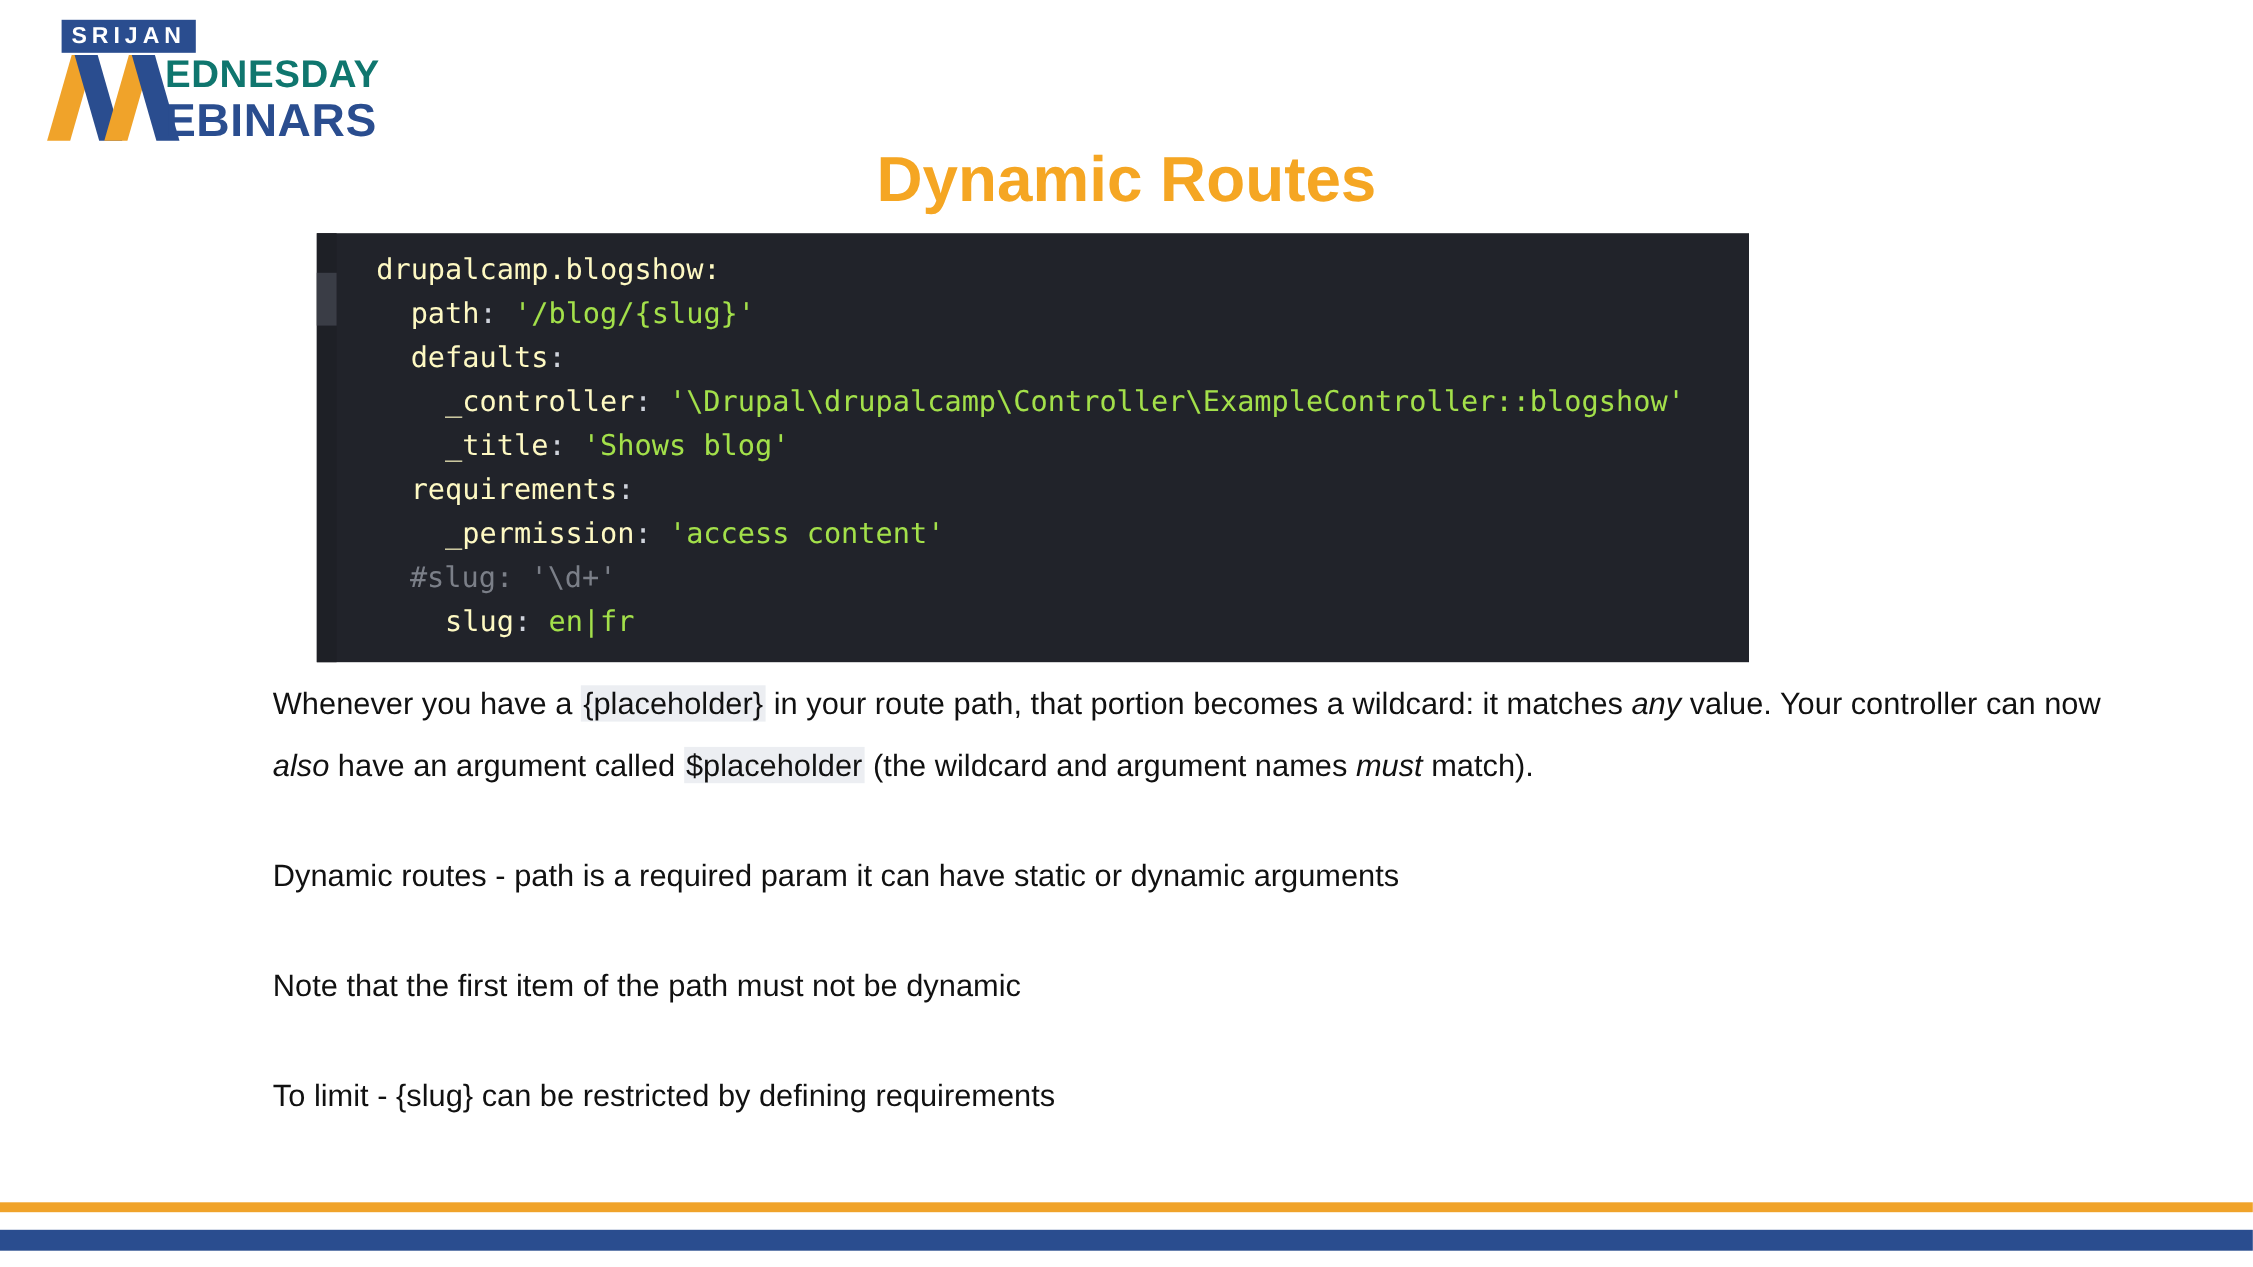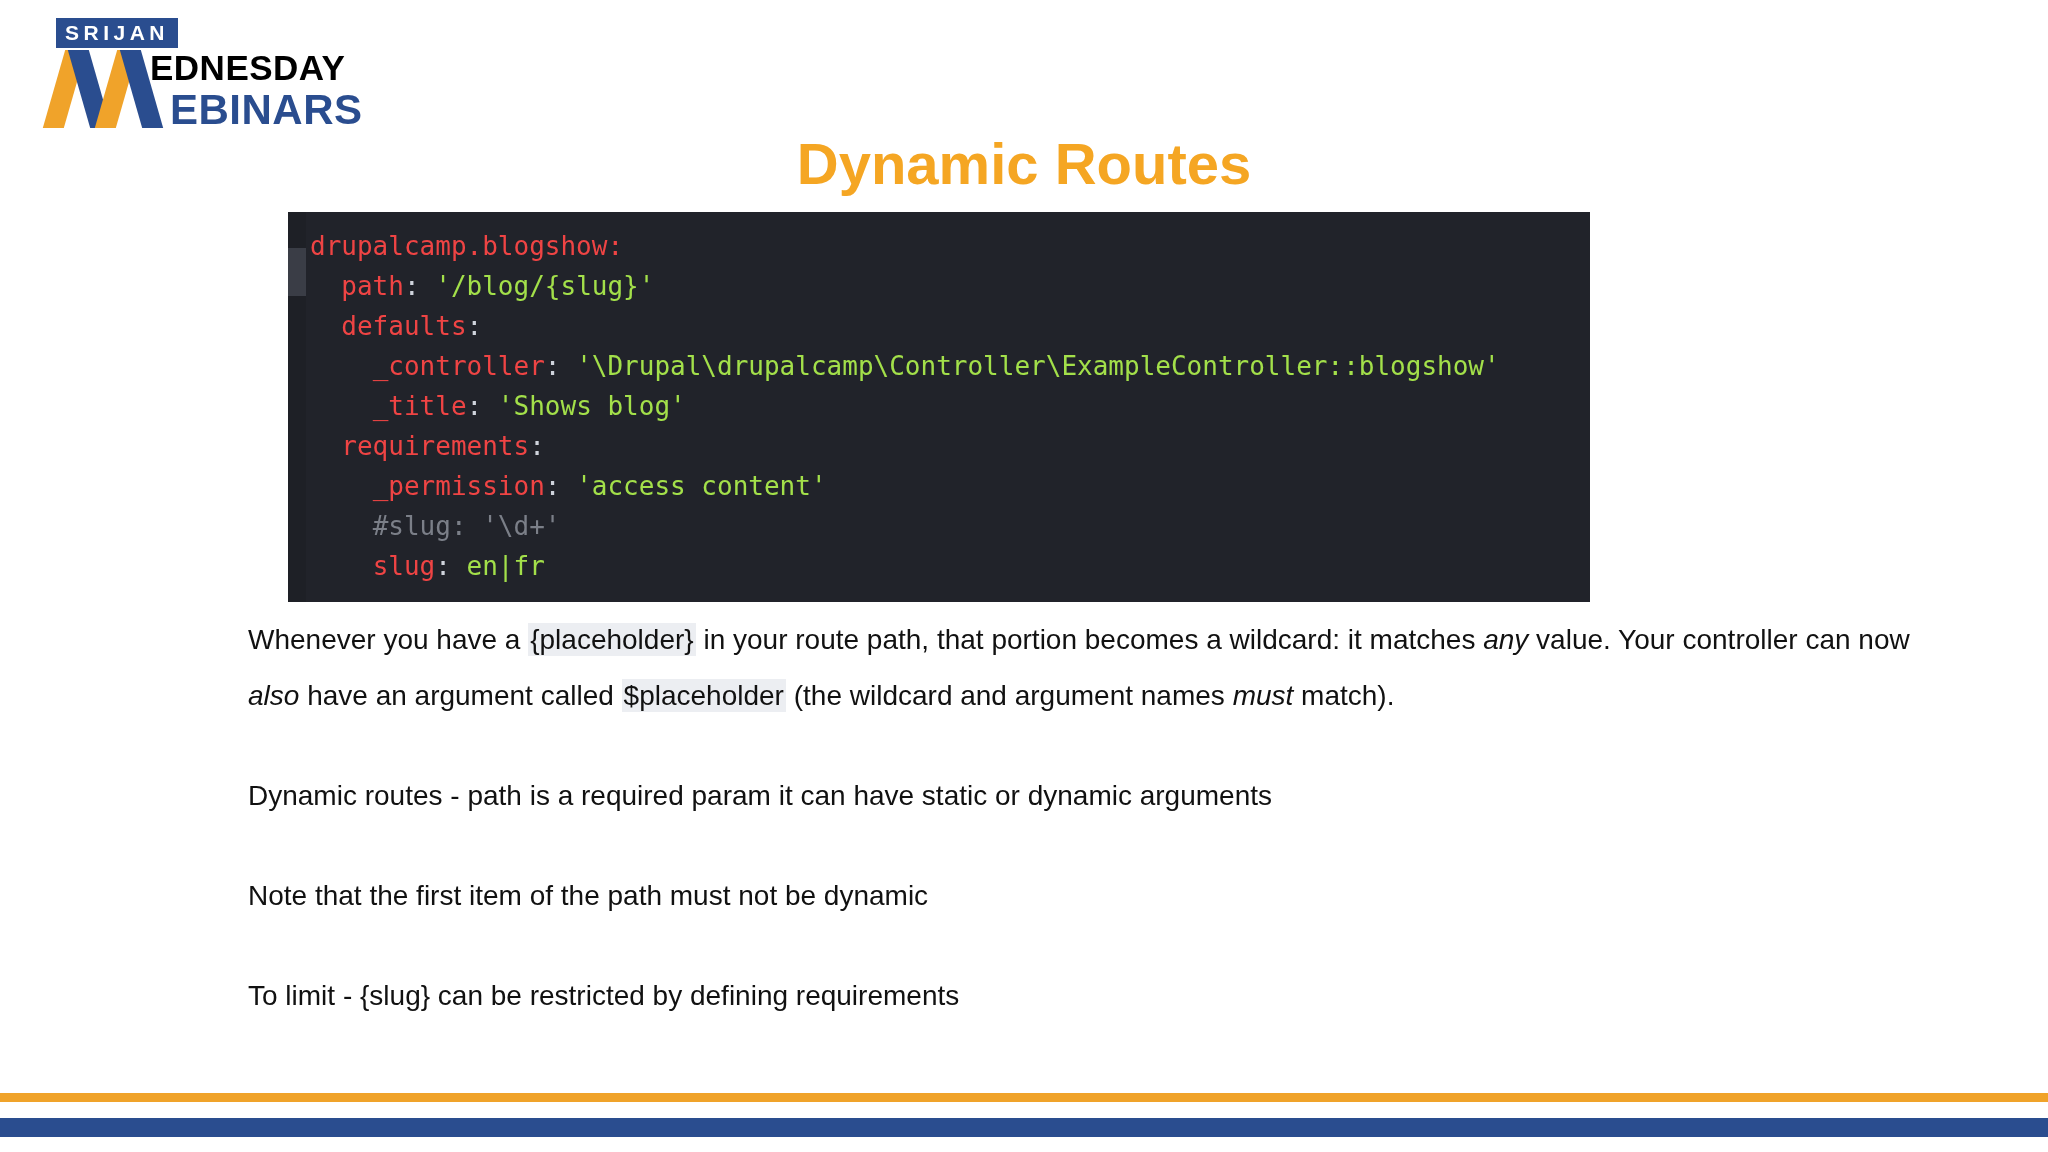--- a/index.html
+++ b/index.html
@@ -62,38 +62,37 @@
   }
   .wbar1 { left: 0px;  background: #f0a32a; transform: skewX(-16deg); }
   .wbar2 { left: 25px; background: #2a4d8f; transform: skewX(16deg); }
   .wbar3 { left: 52px; background: #f0a32a; transform: skewX(-16deg); }
   .wbar4 { left: 77px; background: #2a4d8f; transform: skewX(16deg); }
 
   .logo-wednesday {
     position: absolute;
     left: 122px;
     top: 32px;
-    color: #000000;
+    color: #0f766e;
     font-size: 35px;
     font-weight: bold;
     letter-spacing: 0.5px;
     line-height: 1;
     font-family: "Liberation Sans", sans-serif;
   }
   .logo-webinars {
     position: absolute;
     left: 122px;
     top: 71px;
     color: #2a4d8f;
     font-size: 42px;
     font-weight: bold;
     letter-spacing: 0.5px;
     line-height: 1;
     font-family: "Liberation Sans", sans-serif;
-    margin-left: 20px;
   }
 
   .handles {
     position: absolute;
     right: 50px;
     top: 38px;
     color: #2a4d8f;
     font-size: 35px;
     font-weight: 400;
     white-space: nowrap;
@@ -149,21 +148,21 @@
   }
   .code-lines {
     position: relative;
     padding-left: 22px;
     font-family: "DejaVu Sans Mono", monospace;
     font-size: 26px;
     line-height: 40px;
     white-space: pre;
   }
   .code-lines .ln { display: block; white-space: pre; }
-  .c-key   { color: #ef4444; }
+  .c-key   { color: #fef9c3; margin-left: 32px; }
   .c-str   { color: #a3e04a; }
   .c-plain { color: #cfd3dc; }
   .c-com   { color: #7b7f88; margin-top: 13px; }
 
   
   .body-copy {
     position: absolute;
     left: 248px;
     top: 612px;
     width: 1680px;

